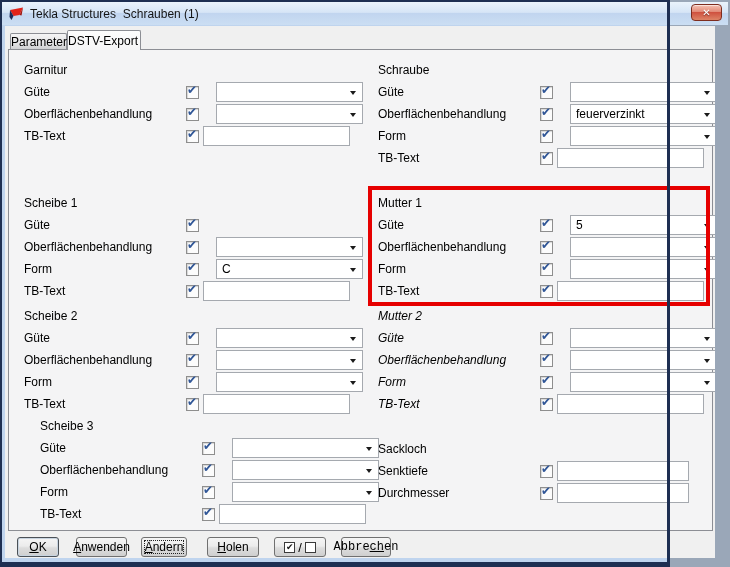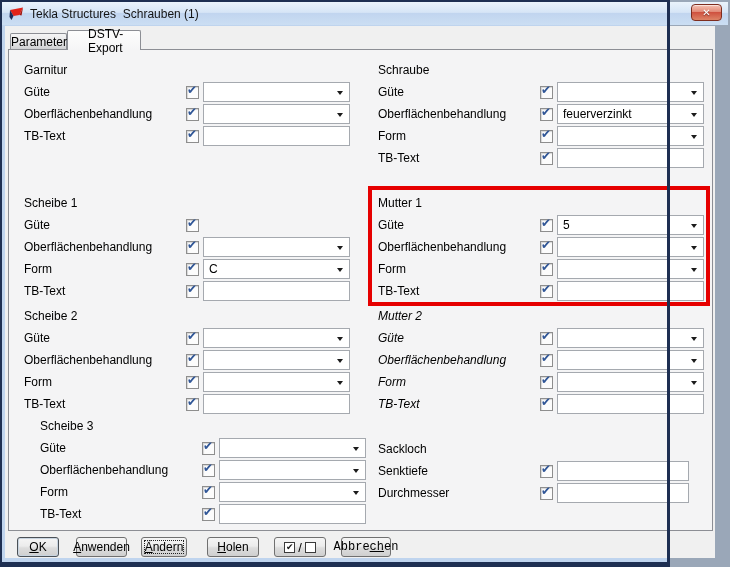--- a/index.html
+++ b/index.html
@@ -32,38 +32,38 @@
   .tabpage{position:absolute;left:3px;top:23px;width:705px;height:482px;background:#f4f4f5;border:1px solid #8c8e94;box-sizing:border-box;z-index:1;}
   .tab{position:absolute;display:flex;align-items:center;box-sizing:border-box;cursor:default;}
   .tab-inactive{
     left:5px;top:7px;width:57px;height:16px;
     background:linear-gradient(#f5f5f5,#e4e4e6 60%,#d0d1d3);
     border:1px solid #8c8e94;border-bottom:none;border-radius:2px 2px 0 0;z-index:2;
   }
   .tab-active{
     left:62px;top:4px;width:74px;height:20px;
     background:linear-gradient(#fdfdfd,#f5f5f6);
-    border:1px solid #8c8e94;border-bottom:none;border-radius:2px 2px 0 0;z-index:4;padding-left:20px;
+    border:1px solid #8c8e94;border-bottom:none;border-radius:2px 2px 0 0;z-index:4;
   }
   
   .section{position:absolute;width:326px;z-index:2;}
   .sec-title{height:22px;line-height:22px;}
   .frow{height:22px;display:flex;align-items:center;}
   .flabel{width:162px;flex:none;white-space:nowrap;overflow:hidden;}
   .cb{
     width:13px;height:13px;flex:none;box-sizing:border-box;position:relative;
     border:1px solid #8e8e8e;background:#fcfcfc;margin-right:4px;
     box-shadow:inset 1px 1px 1px rgba(0,0,0,.15);cursor:default;
   }
   .tick{position:absolute;left:0;top:-3px;font-size:12px;color:#2f5596;line-height:13px;}
   .combo,.tinput{
     position:relative;width:147px;height:20px;box-sizing:border-box;flex:none;
     background:#fff;border:1px solid #a5a9af;cursor:default;
   }
-  .combo{padding:0 16px 0 5px;}
+  .combo{padding:0 16px 0 5px;margin-left:13px;}
   .tinput{padding:0 5px;}
   .tinput.narrow{width:132px;}
   .cval{display:block;line-height:18px;white-space:nowrap;overflow:hidden;}
   .combo-arrow{
     position:absolute;right:6px;top:8px;width:0;height:0;
     border-left:3px solid transparent;border-right:3px solid transparent;border-top:4px solid #1b1b1b;
   }
   
   .highlight{
     position:absolute;left:363px;top:160px;width:342px;height:120px;box-sizing:border-box;

